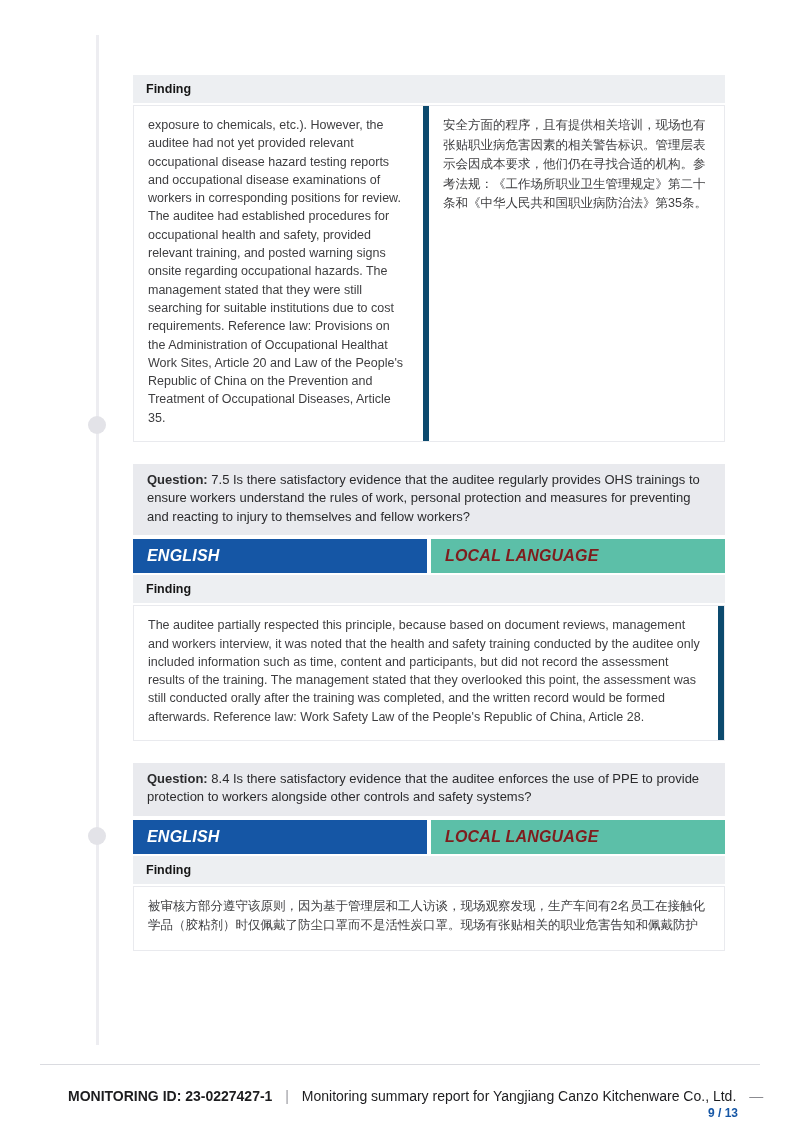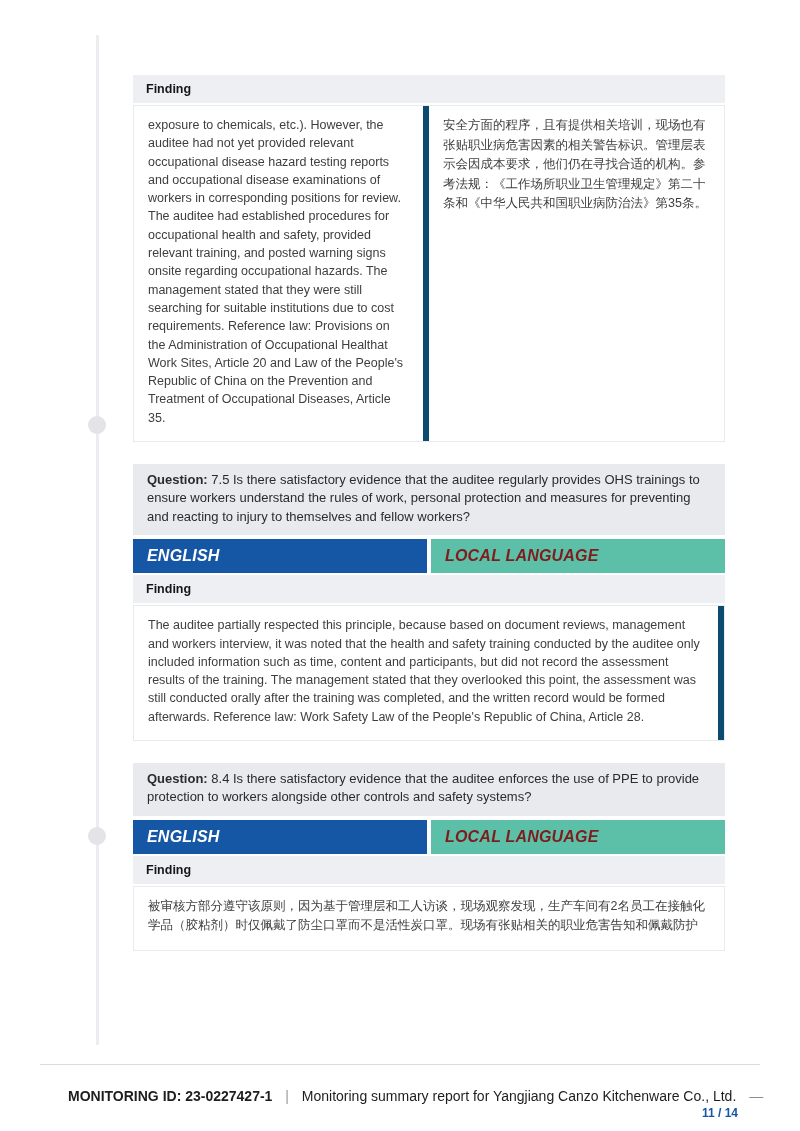--- a/index.html
+++ b/index.html
@@ -134,13 +134,13 @@
 </div>
 
 <div class="footer-rule"></div>
 <div class="footer">
   <span class="f-bold">MONITORING ID:</span>
   <span class="f-bold">23-0227427-1</span>
   <span class="f-sep">|</span>
   <span>Monitoring summary report for Yangjiang Canzo Kitchenware Co., Ltd.</span>
   <span class="f-dash">—</span>
 </div>
-<div class="page-num">11 / 14</div>
+<div class="page-num">9 / 13</div>
 
 </body></html>

